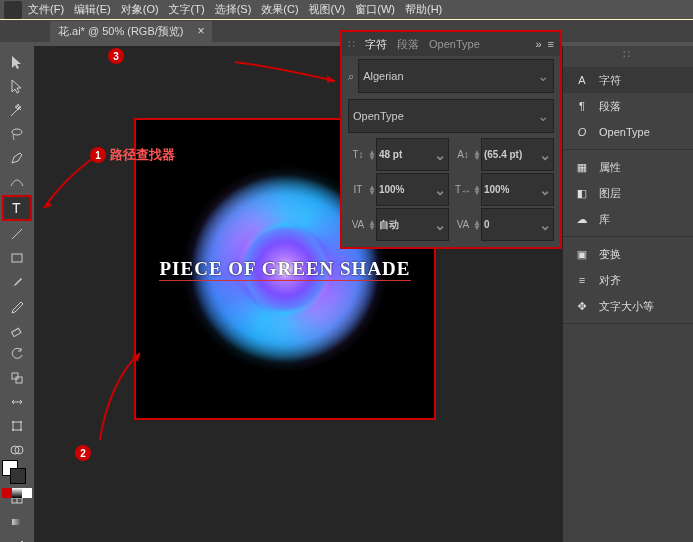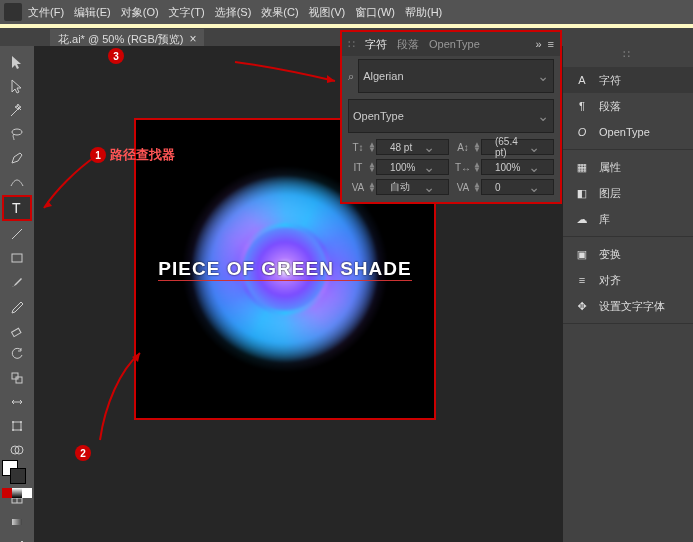--- a/index.html
+++ b/index.html
@@ -1,55 +1,55 @@
 <!DOCTYPE html>
 <html><head>
 <meta charset="utf-8">
 <style>
 * { margin: 0; padding: 0; box-sizing: border-box; font-family: "Microsoft YaHei", sans-serif; }
 body { width: 693px; height: 542px; background: #535353; color: #ccc; font-size: 11px; overflow: hidden; position: relative; }
 
-.menubar { height: 28px; background: #535353; display: flex; align-items: center; padding: 0 4px; border-bottom: 4px solid #fef9c3; }
+.menubar { height: 20px; background: #535353; display: flex; align-items: center; padding: 0 4px; border-bottom: 1px solid #fef9c3; }
 .menubar .logo { width: 18px; height: 18px; background: #323232; border-radius: 2px; margin-right: 6px; }
 .menu-item { margin-right: 10px; color: #e0e0e0; cursor: pointer; }
 
 .doc-tab-bar { height: 22px; background: #424242; display: flex; align-items: center; padding-left: 50px; }
-.doc-tab { background: #535353; padding: 3px 8px; color: #ddd; display: flex; align-items: center; gap: 6px; }
+.doc-tab { background: #535353; padding: 3px 8px; color: #ddd; display: flex; align-items: center; gap: 14px; }
 .close-x { font-size: 12px; cursor: pointer; }
 
 .toolbar-left { position: absolute; left: 0; top: 46px; width: 34px; background: #535353; display: flex; flex-direction: column; align-items: center; padding-top: 4px; }
 .tool { width: 26px; height: 22px; display: flex; align-items: center; justify-content: center; color: #ccc; cursor: pointer; margin: 1px 0; }
 .tool.active { background: #333; border: 2px solid #c00; width: 30px; height: 26px; }
 .tool svg { width: 16px; height: 16px; }
 
 .swatches { position: absolute; left: 2px; bottom: 44px; width: 30px; }
 .swatch-pair { position: relative; width: 24px; height: 24px; }
 .swatch-fill { position: absolute; width: 16px; height: 16px; background: #fff; border: 1px solid #000; }
 .swatch-stroke { position: absolute; right: 0; bottom: 0; width: 16px; height: 16px; background: #333; border: 1px solid #000; }
 .color-row { display: flex; margin-top: 4px; }
 .tiny { width: 10px; height: 10px; }
 
 .canvas-area { position: absolute; left: 34px; top: 46px; right: 130px; bottom: 0; background: #262626; overflow: hidden; }
 .artboard { position: absolute; left: 100px; top: 72px; width: 302px; height: 302px; background: #000; border: 2px solid #c00; display: flex; align-items: center; justify-content: center; }
 .flower { position: absolute; width: 190px; height: 190px; border-radius: 50%; background: radial-gradient(circle at 50% 50%, #fff 0%, #b37bff 8%, #7b4dff 20%, #3dc0ff 40%, #1798e6 55%, transparent 70%); filter: blur(1px); }
 .flower::before, .flower::after { content: ""; position: absolute; inset: 0; border-radius: 50%; background: conic-gradient(#2ac9ff, #6a5dff, #b070ff, #2ac9ff, #6a5dff, #b070ff, #2ac9ff); mask: radial-gradient(circle, transparent 30%, #000 32%, transparent 70%); opacity: .9; }
 .flower::after { transform: rotate(24deg) scale(1.1); opacity: .6; }
-.art-text { position: relative; font-family: Liberation Sans, sans-serif; font-size: 19px; letter-spacing: 1px; color: #fff; text-shadow: 0 0 2px #000; border-bottom: 1px solid #c33; font-variant: small-caps; font-weight: bold; }
+.art-text { position: relative; font-family: Liberation Serif, serif; font-size: 19px; letter-spacing: 1px; color: #fff; text-shadow: 0 0 2px #000; border-bottom: 1px solid #c33; font-variant: small-caps; font-weight: bold; }
 
 .char-panel { position: absolute; left: 340px; top: 30px; width: 222px; background: #424242; border: 2px solid #c00; font-size: 11px; }
 .cp-tabs { display: flex; align-items: center; height: 24px; background: #383838; padding: 0 6px; gap: 10px; }
 .cp-tab { color: #999; cursor: pointer; }
 .cp-tab.active { color: #eee; }
 .cp-more { margin-left: auto; display: flex; gap: 6px; }
 .cp-row { display: flex; align-items: center; padding: 3px 6px; gap: 4px; }
 .cp-select { flex: 1; background: #333; border: 1px solid #222; color: #ccc; height: 34px; padding: 0 4px; display: flex; align-items: center; justify-content: space-between; }
 .cp-grid { display: grid; grid-template-columns: 1fr 1fr; gap: 2px 4px; padding: 2px 6px 6px; }
 .cp-field { display: flex; align-items: center; background: #424242; }
 .cp-icon { width: 20px; height: 18px; display: flex; align-items: center; justify-content: center; color: #aaa; font-size: 10px; }
-.cp-input { flex: 1; background: #333; border: 1px solid #222; color: #ccc; height: 16px; padding: 0 13px; display: flex; align-items: center; justify-content: space-between; font-size: 10px; }
+.cp-input { flex: 1; background: #333; border: 1px solid #222; color: #ccc; height: 33px; padding: 0 2px; display: flex; align-items: center; justify-content: space-between; font-size: 10px; font-weight: bold; }
 
 .right-panels { position: absolute; right: 0; top: 46px; width: 130px; background: #424242; height: calc(100% - 46px); }
 .rp-group { border-bottom: 1px solid #333; padding: 4px 0; }
 .rp-item { display: flex; align-items: center; gap: 8px; padding: 5px 10px; cursor: pointer; color: #ddd; }
 .rp-item.active { background: #383838; }
 .rp-icon { width: 18px; height: 16px; display: flex; align-items: center; justify-content: center; }
 .rp-dots { text-align: center; color: #888; padding: 2px 0; letter-spacing: 3px; }
 
 .annot { position: absolute; color: #f55; font-size: 13px; font-weight: bold; display: flex; align-items: center; gap: 4px; z-index: 50; }
 .annot .num { display: inline-flex; width: 16px; height: 16px; background: #c00; color: #fff; border-radius: 50%; align-items: center; justify-content: center; font-size: 10px; }
@@ -334,21 +334,21 @@
     <div class="rp-item">
         <span class="rp-icon">▣</span>
         <span>变换</span>
       </div>
     <div class="rp-item">
         <span class="rp-icon">≡</span>
         <span>对齐</span>
       </div>
     <div class="rp-item">
         <span class="rp-icon">✥</span>
-        <span>设置文字字体</span>
+        <span>文字大小等</span>
       </div>
   </div>
 </div>
 
 <div class="annot" style="left:90px; top:146px;">
   <span class="num">1</span>
   <span>路径查找器</span>
 </div>
 <div class="annot" style="left:75px; top:445px;">
   <span class="num">2</span>

